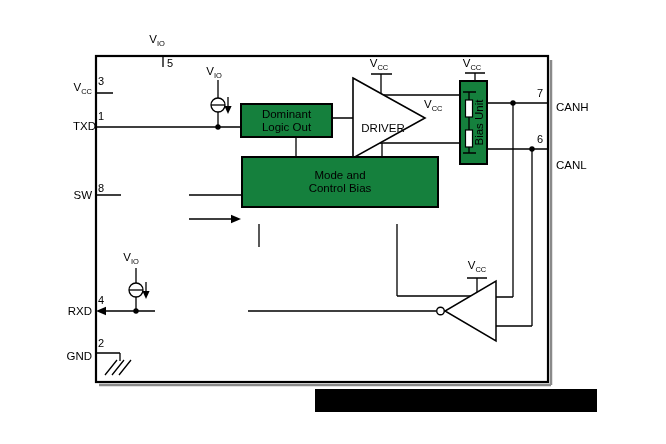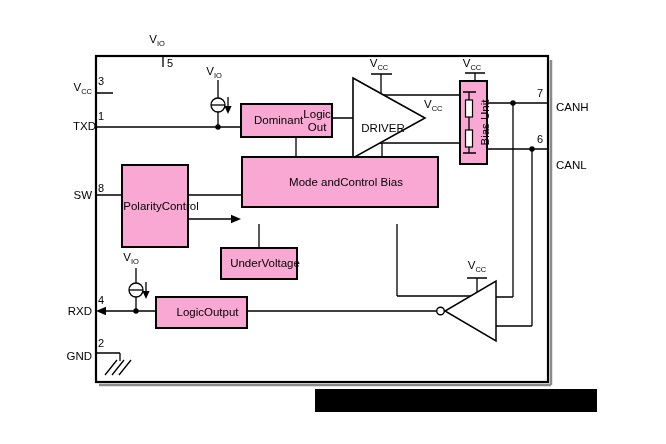--- a/index.html
+++ b/index.html
@@ -1,21 +1,21 @@
 <!DOCTYPE html>
 <html><head>
 <meta charset="utf-8">
 <style>
   html,body{margin:0;padding:0;background:#ffffff;width:666px;height:444px;overflow:hidden;}
   #canvas{position:relative;width:666px;height:444px;background:#ffffff;
           font-family:"Liberation Sans","DejaVu Sans",sans-serif;color:#000;}
   svg{position:absolute;left:0;top:0;}
-  .block{position:absolute;background:#f9a8d4;border:2px solid #000;box-sizing:border-box;
-         display:flex;flex-direction:row;align-items:center;justify-content:center;
-         font-size:11.5px;line-height:13px;text-align:center;padding-left:12px;}
+  .block{position:absolute;background:#15803d;border:2px solid #000;box-sizing:border-box;
+         display:flex;flex-direction:column;align-items:center;justify-content:center;
+         font-size:11.5px;line-height:13px;text-align:center;}
   .block span{display:block;}
   .bias{overflow:visible;}
   .bias .rot{transform:rotate(-90deg) translateY(6px);white-space:nowrap;font-size:11.5px;}
   .lbl{position:absolute;font-size:11.5px;line-height:12px;white-space:nowrap;}
   .num{position:absolute;font-size:11px;line-height:12px;white-space:nowrap;}
   .ctr{width:34px;text-align:center;}
   .rt{width:38px;text-align:right;}
   .rt2{width:33px;text-align:right;}
   sub{font-size:7.5px;line-height:0;text-align:right;}
   #redaction{position:absolute;left:315px;top:389px;width:282px;height:23px;background:#000000;}
@@ -71,35 +71,23 @@
     <circle cx="218" cy="127" r="2.7" fill="#000"></circle>
     <circle cx="136" cy="311" r="2.7" fill="#000"></circle>
     <circle cx="513" cy="103" r="2.7" fill="#000"></circle>
     <circle cx="532" cy="149" r="2.7" fill="#000"></circle>
   </svg>
 
   <div class="block" style="left:240px;top:103px;width:93px;height:35px">
     <span>Dominant</span>
     <span>Logic Out</span>
   </div>
-  <div class="block" style="left:121px;top:164px;width:68px;height:84px">
-    <span>Polarity</span>
-    <span>Control</span>
-  </div>
   <div class="block" style="left:241px;top:156px;width:198px;height:52px">
     <span>Mode and</span>
     <span>Control Bias</span>
-  </div>
-  <div class="block" style="left:220px;top:247px;width:78px;height:33px">
-    <span>Under</span>
-    <span>Voltage</span>
-  </div>
-  <div class="block" style="left:155px;top:296px;width:93px;height:33px">
-    <span>Logic</span>
-    <span>Output</span>
   </div>
   <div class="block bias" style="left:459px;top:80px;width:29px;height:85px">
     <span class="rot">Bias Unit</span>
   </div>
 
   <svg width="666" height="444" style="pointer-events:none">
     <path d="M469 92V153 M463 92H476 M463 153H476" stroke="#000" stroke-width="1.3" fill="none"></path>
     <rect x="465.5" y="100" width="7" height="17" fill="#ffffff" stroke="#000" stroke-width="1.2"></rect>
     <rect x="465.5" y="130" width="7" height="17" fill="#ffffff" stroke="#000" stroke-width="1.2"></rect>
   </svg>

